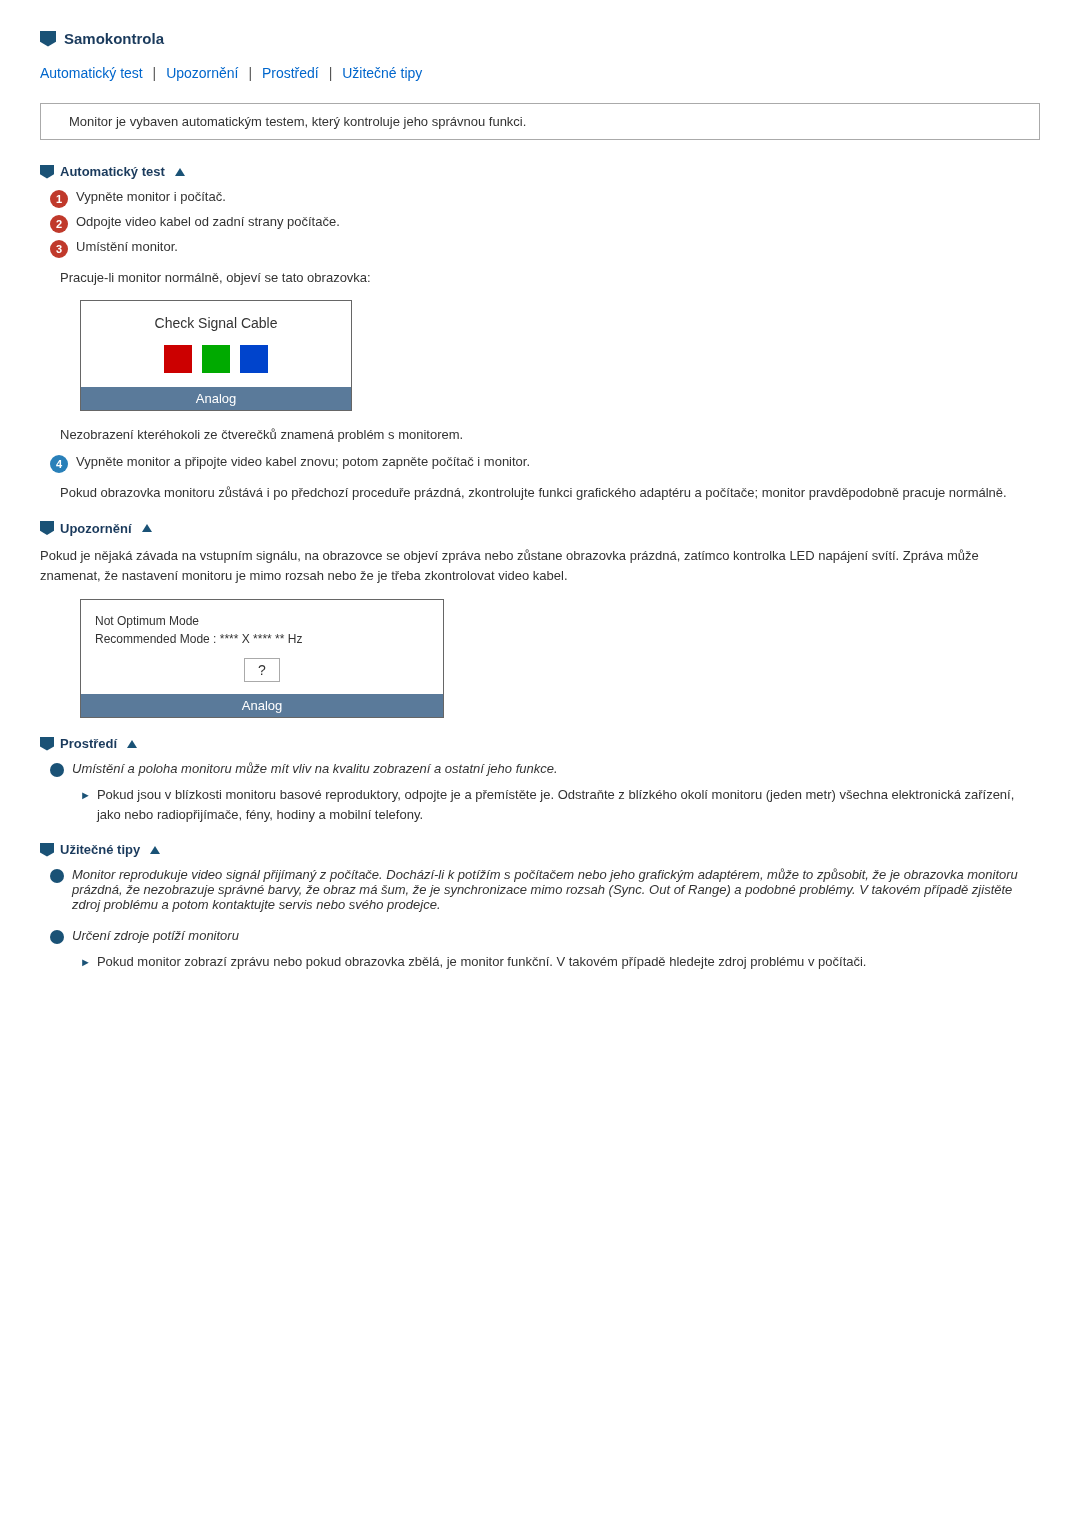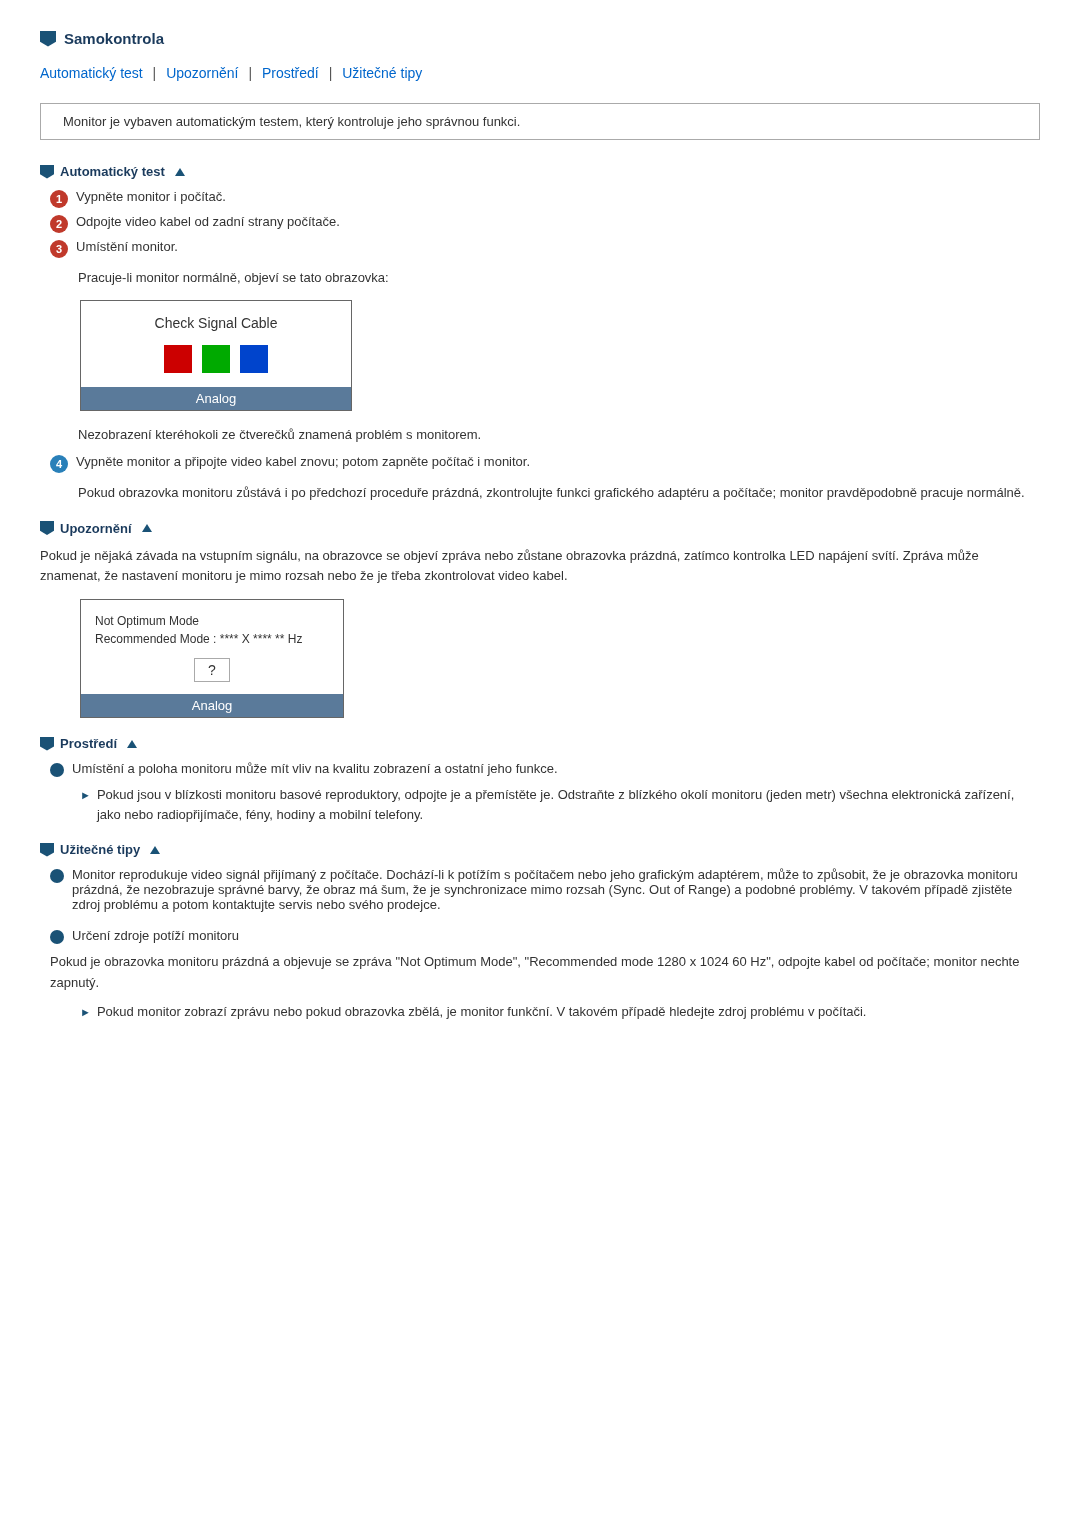--- a/index.html
+++ b/index.html
@@ -40,21 +40,21 @@
       color: #0066cc;
       text-decoration: none;
     }
     .nav-links .sep {
       color: #555;
       margin: 0 6px;
     }
 
     .intro-box {
       border: 1px solid #aaa;
-      padding: 10px 22px;
+      padding: 10px 28px;
       margin-bottom: 24px;
       font-size: 13px;
       color: #333;
     }
 
     .section-header {
       display: flex;
       align-items: center;
       gap: 6px;
       margin-bottom: 10px;
@@ -107,21 +107,21 @@
       justify-content: center;
       flex-shrink: 0;
       margin-top: 1px;
     }
     .num-1 { background: #c0392b; }
     .num-2 { background: #c0392b; }
     .num-3 { background: #c0392b; }
     .num-4 { background: #2980b9; }
 
     .sub-text {
-      margin-left: 38px;
+      margin-left: 20px;
       margin-bottom: 10px;
       font-size: 13px;
       line-height: 1.5;
     }
 
     
     .signal-box {
       border: 1px solid #666;
       width: 272px;
       margin: 12px 40px 14px 40px;
@@ -147,21 +147,21 @@
       background: #5a7a9a;
       color: #fff;
       font-size: 13px;
       padding: 4px 0;
       text-align: center;
     }
 
     
     .notopt-box {
       border: 1px solid #666;
-      width: 264px;
+      width: 364px;
       margin: 12px 40px 14px 40px;
       background: #fff;
       padding: 12px 14px 0 14px;
       text-align: left;
     }
     .notopt-box .notopt-title {
       font-size: 12px;
       color: #333;
       line-height: 1.5;
       margin-bottom: 10px;
@@ -188,20 +188,21 @@
 
     .bullet-section {
       margin-left: 10px;
     }
     .bullet-item {
       display: flex;
       align-items: flex-start;
       gap: 8px;
       margin-bottom: 8px;
       font-size: 13px;
+      font-style: italic;
     }
     .bullet-circle {
       width: 14px;
       height: 14px;
       border-radius: 50%;
       background: #1a5276;
       flex-shrink: 0;
       margin-top: 2px;
     }
 
@@ -343,20 +344,17 @@
     <span class="bullet-circle"></span>
     <span>Monitor reprodukuje video signál přijímaný z počítače. Dochází-li k potížím s počítačem nebo jeho grafickým adaptérem, může to způsobit, že je obrazovka monitoru prázdná, že nezobrazuje správné barvy, že obraz má šum, že je synchronizace mimo rozsah (Sync. Out of Range) a podobné problémy. V takovém případě zjistěte zdroj problému a potom kontaktujte servis nebo svého prodejce.</span>
   </div>
 
   <div style="margin-bottom: 16px;"></div>
 
   <div class="bullet-item">
     <span class="bullet-circle"></span>
     <span>Určení zdroje potíží monitoru</span>
   </div>
-  <div class="indent">
-    <p>Pokud je obrazovka monitoru prázdná a objevuje se zpráva "Not Optimum Mode", "Recommended mode 1280 x 1024 60 Hz", odpojte kabel od počítače; monitor nechte zapnutý.</p>
-  </div>
   <div class="arrow-item">
     <span class="arrow-icon">►</span>
     <span>Pokud monitor zobrazí zprávu nebo pokud obrazovka zbělá, je monitor funkční. V takovém případě hledejte zdroj problému v počítači.</span>
   </div>
 </div>
 
 </body></html>

